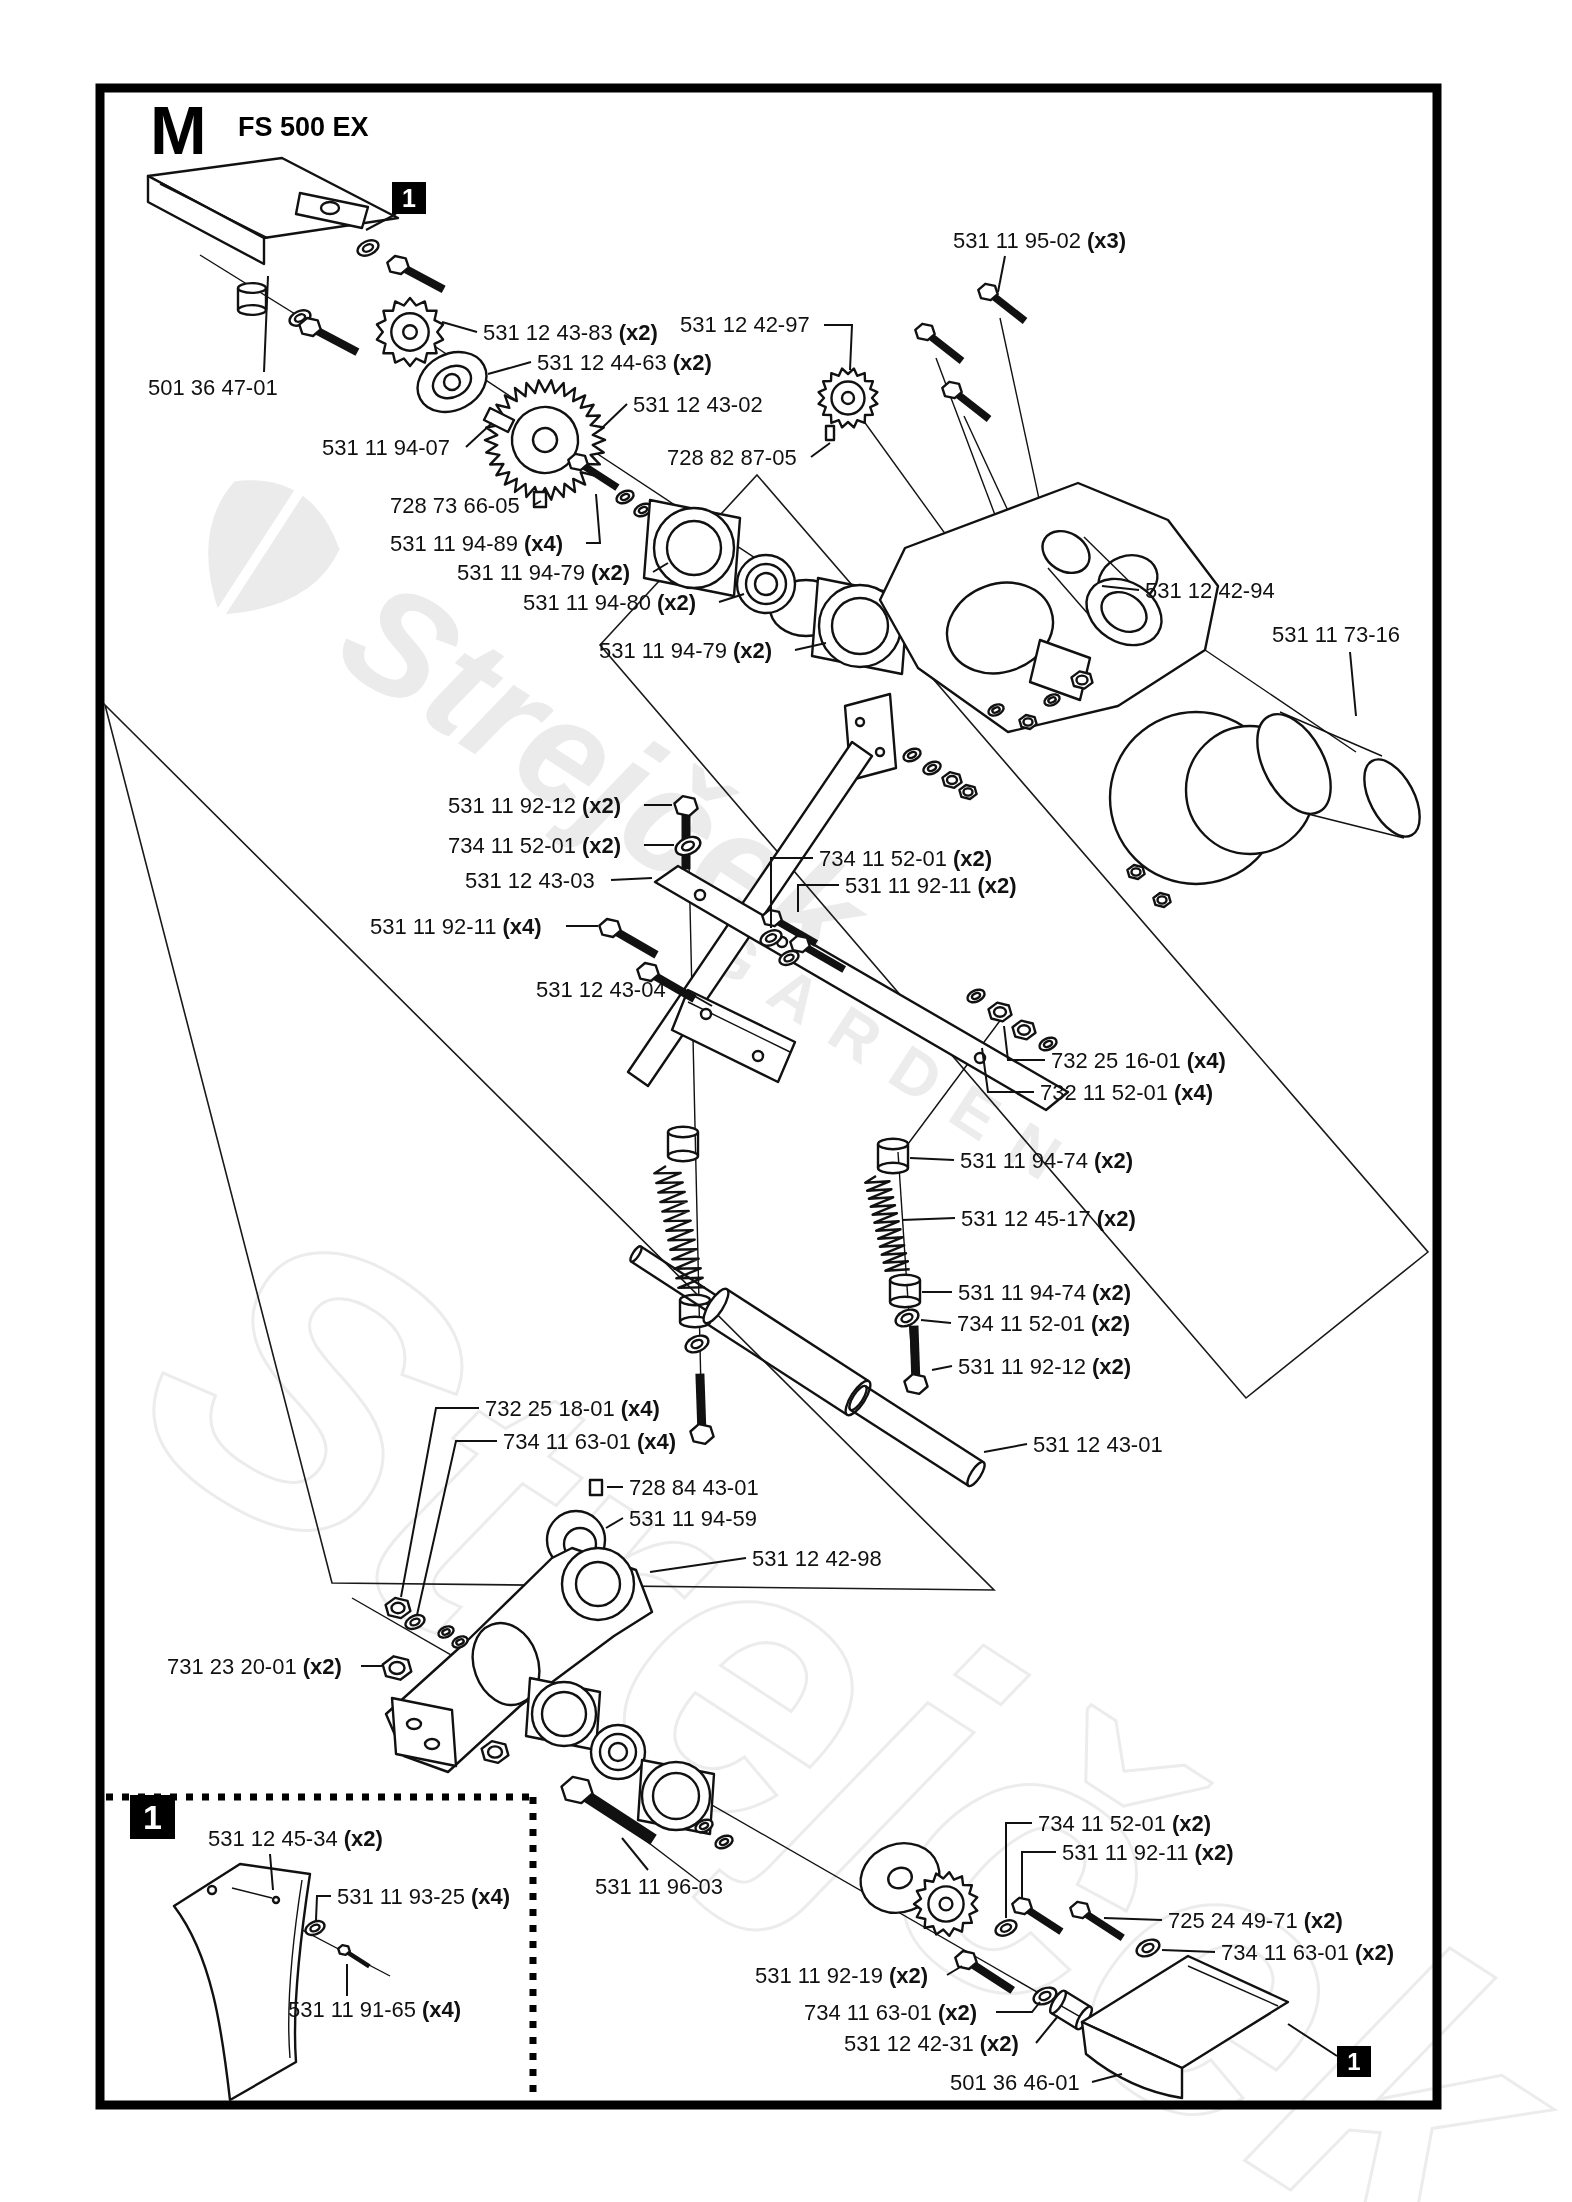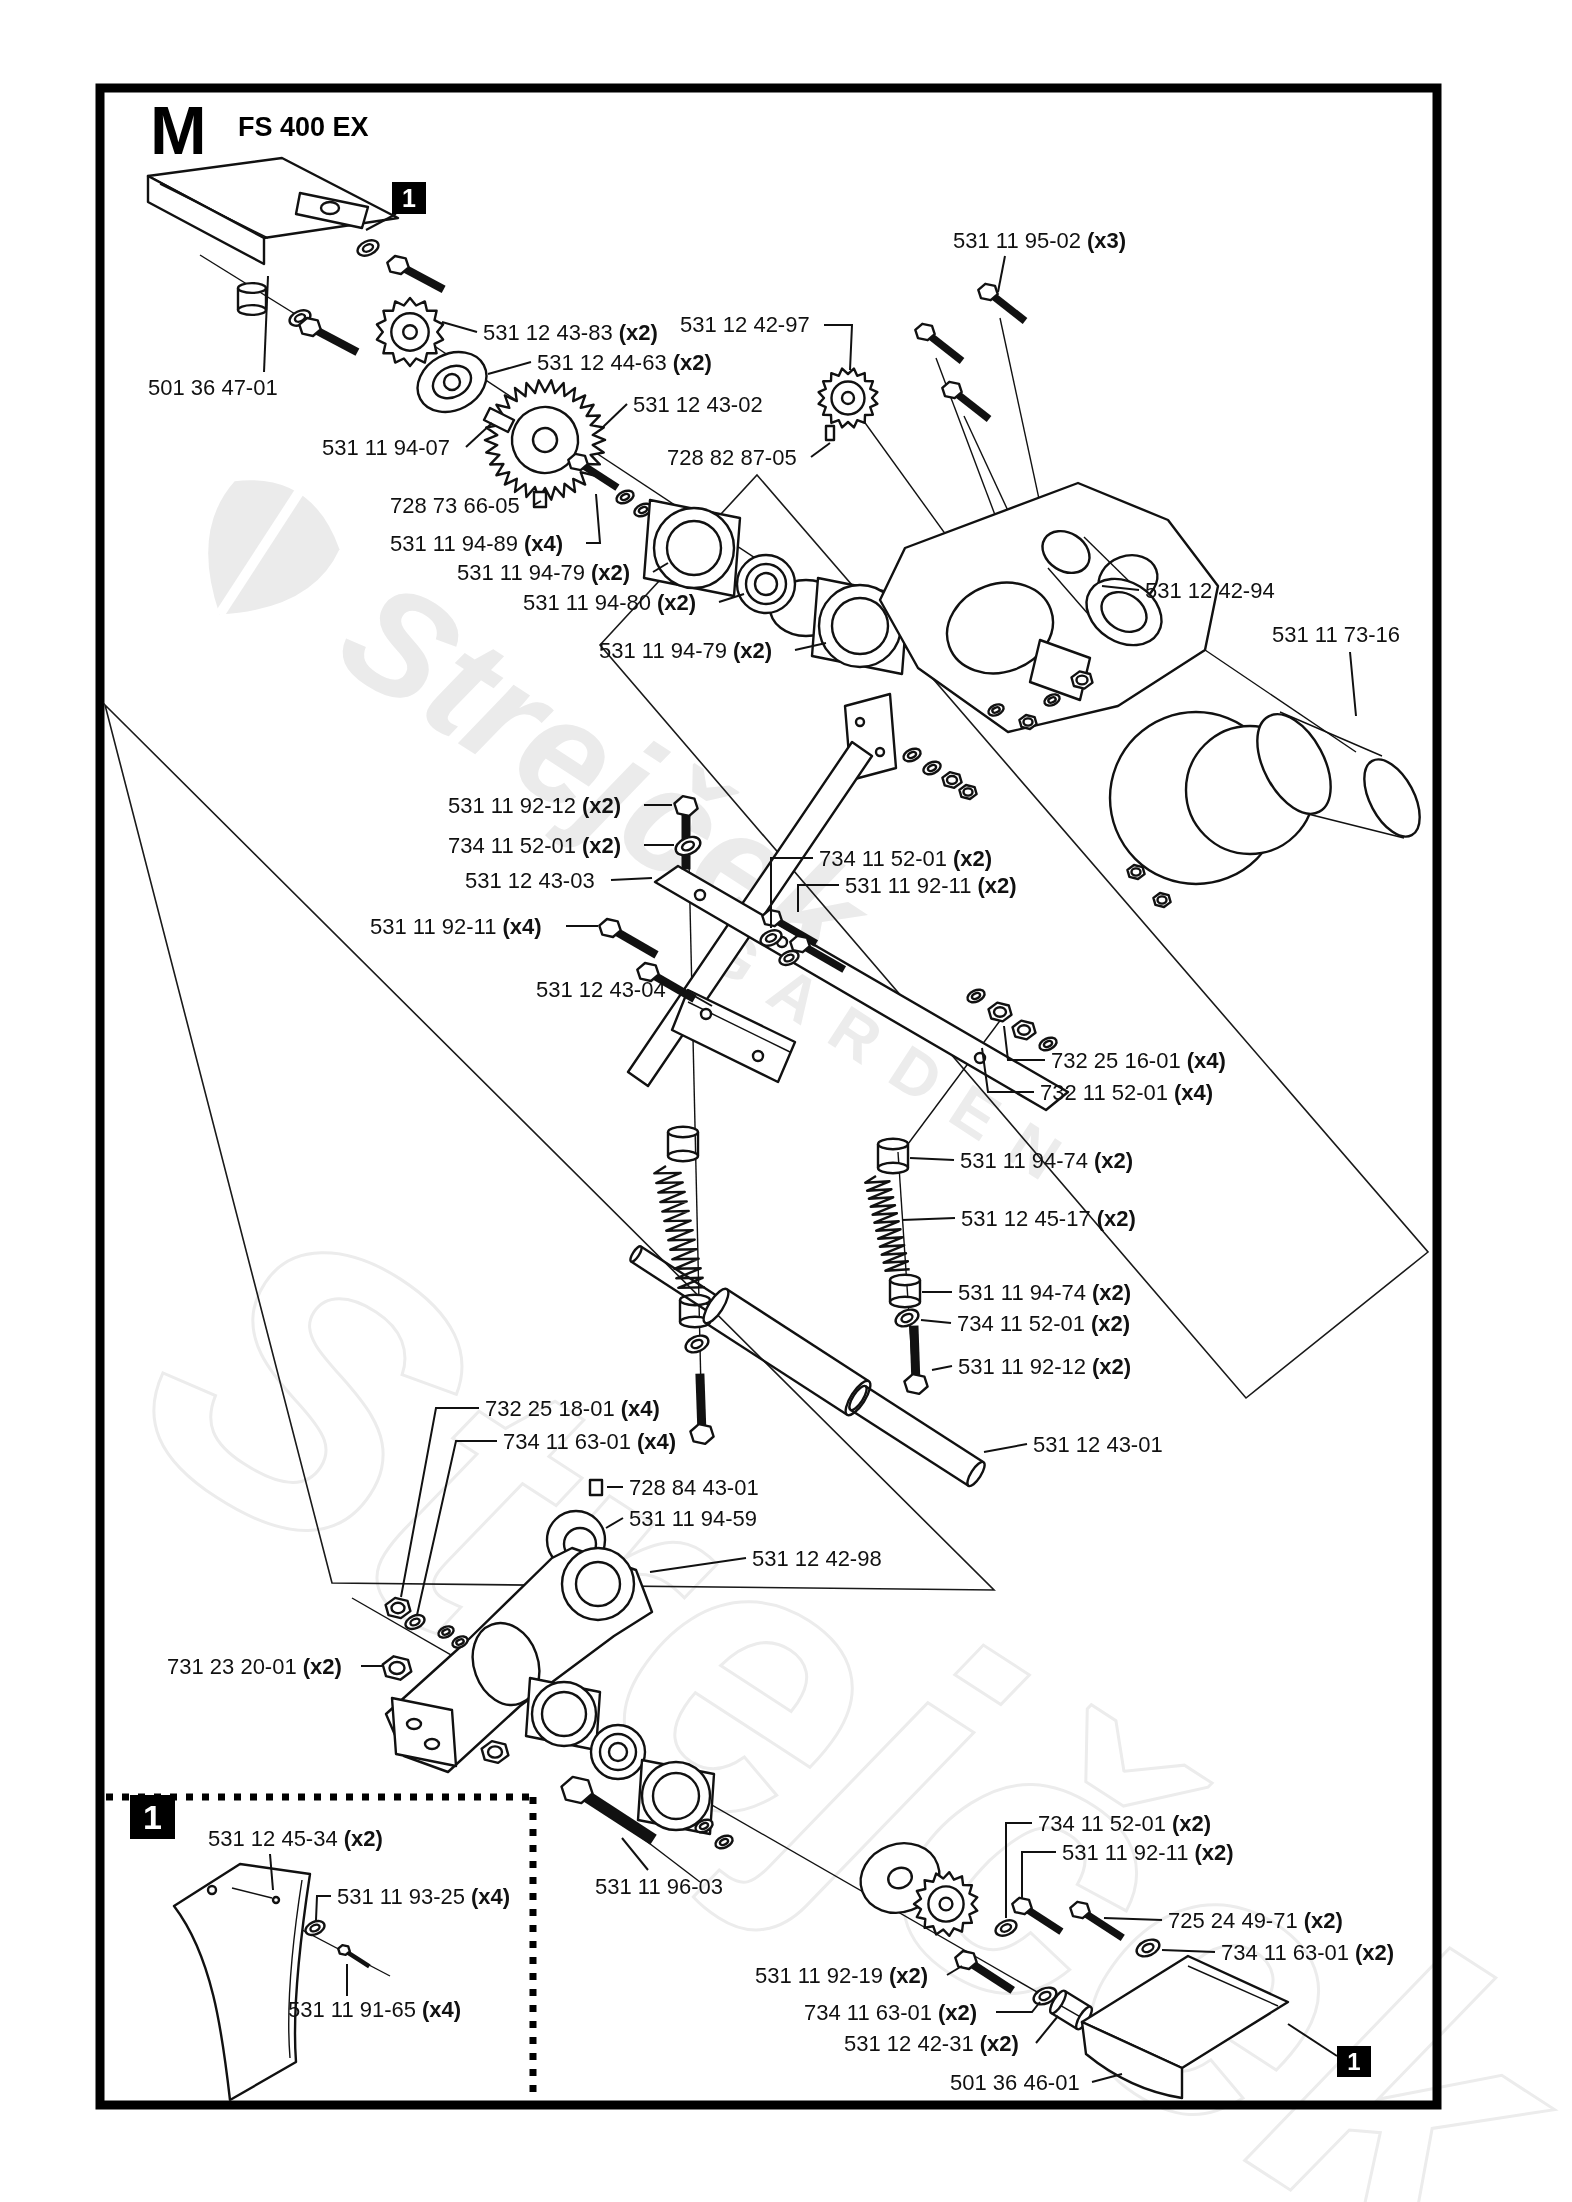--- a/index.html
+++ b/index.html
@@ -707,18 +707,18 @@
           <polyline points="347,1996 347,1964" class="leader"></polyline>
           <text x="288" y="2017" class="lbl"><tspan>531 11 91-65</tspan><tspan class="q" dx="6">(x4)</tspan></text>
         </g>
       </g>
 
   <polyline class="leader" id="ml-top" points="396,214 366,230"></polyline>
   <polyline class="leader" id="ml-bottom" points="1337,2056 1288,2024"></polyline>
 </svg>
 
 <div class="hdr-m">M</div>
-<div class="hdr-model">FS 400 EX</div>
+<div class="hdr-model">FS 500 EX</div>
 <div class="badge b-top">1</div>
 <div class="badge b-inset">1</div>
 <div class="badge b-br">1</div>
 
 </div>
 
 </body></html>

